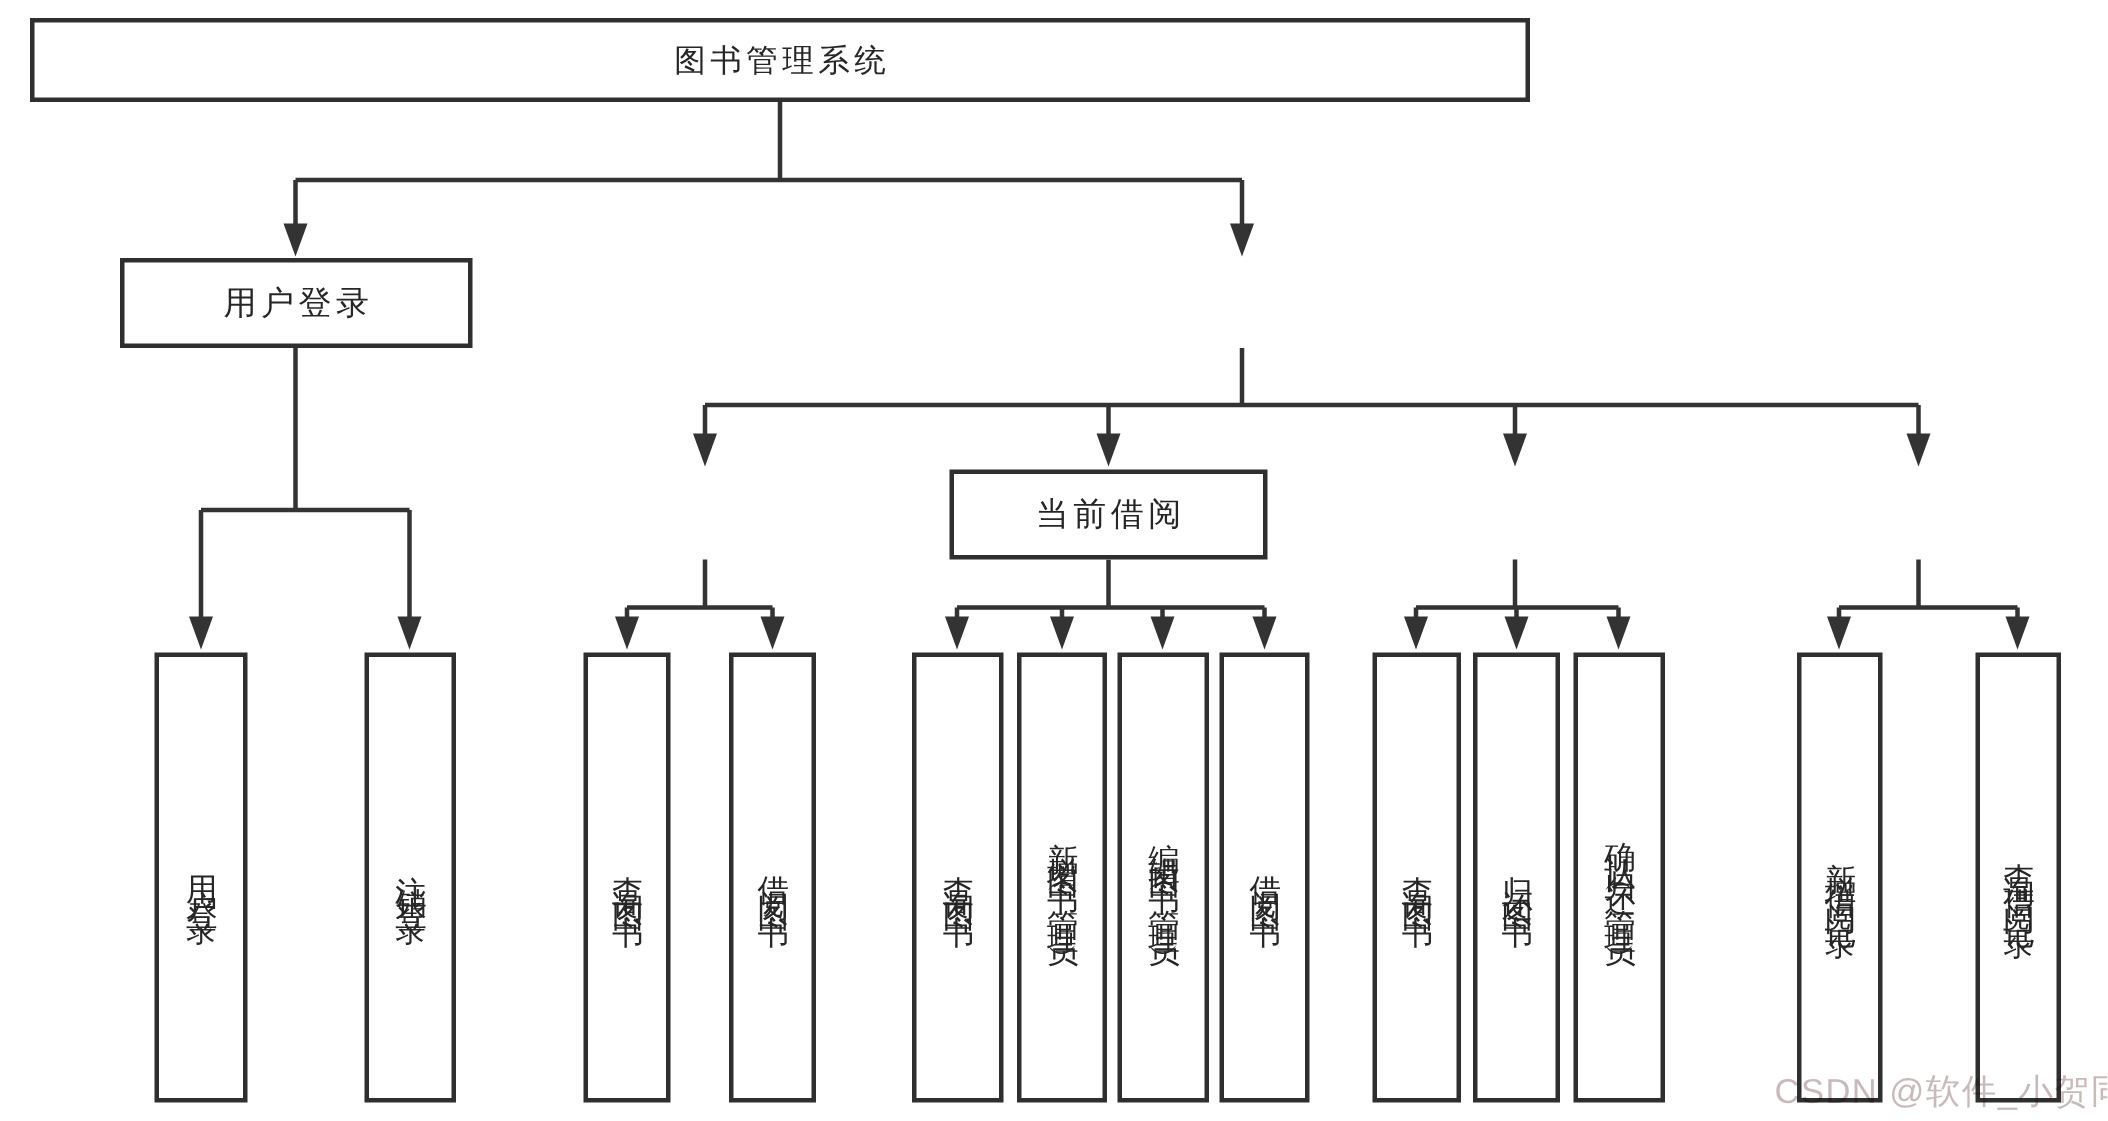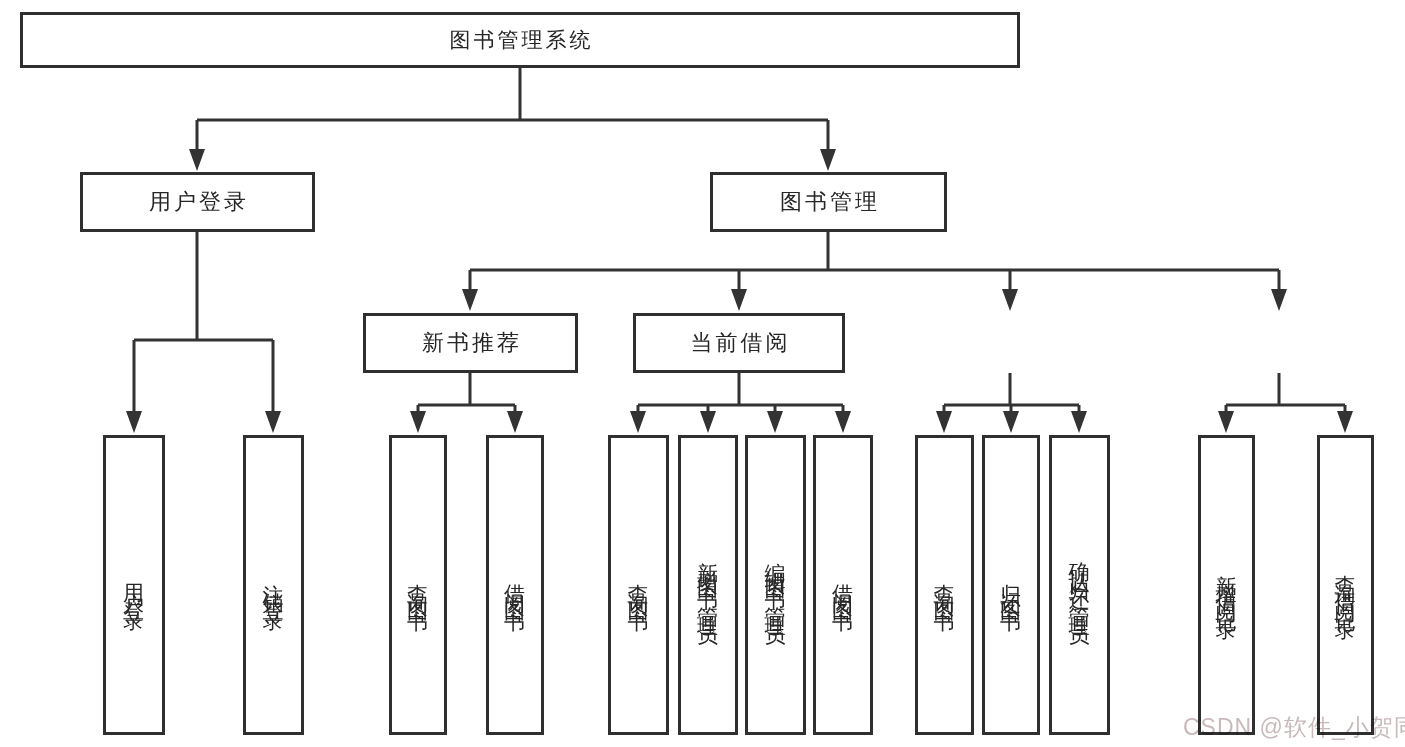--- a/index.html
+++ b/index.html
@@ -88,27 +88,21 @@
     <polygon points="1337,411 1353,411 1345,433"></polygon>
   </svg>
 
   <div class="box root" style="left:20px;top:12px;width:1000px;height:56px">
     <span class="hlabel">图书管理系统</span>
   </div>
 
   <div class="box" style="left:80px;top:172px;width:235px;height:60px">
     <span class="hlabel">用户登录</span>
   </div>
-  <div class="box" style="left:710px;top:172px;width:237px;height:60px">
-    <span class="hlabel">图书管理</span>
-  </div>
 
-  <div class="box" style="left:363px;top:313px;width:215px;height:60px">
-    <span class="hlabel">新书推荐</span>
-  </div>
   <div class="box" style="left:633px;top:313px;width:212px;height:60px">
     <span class="hlabel">当前借阅</span>
   </div>
 
   <div class="box vbox" style="left:103px;top:435px;width:62px;height:300px">
     <span class="vlabel">用户登录</span>
   </div>
   <div class="box vbox" style="left:243px;top:435px;width:61px;height:300px">
     <span class="vlabel">注销登录</span>
   </div>

